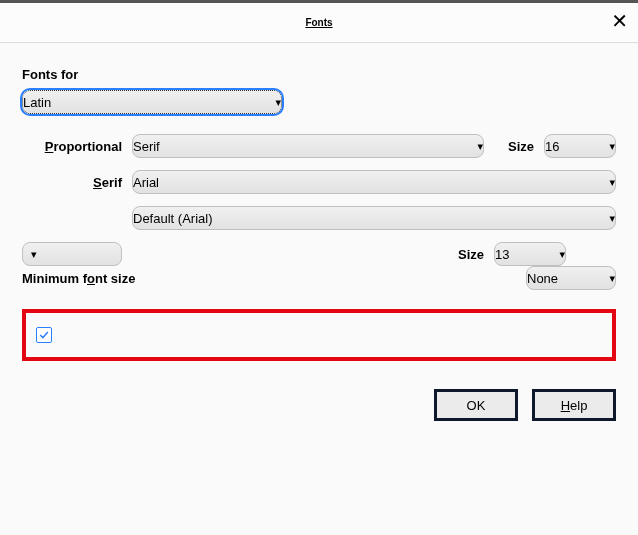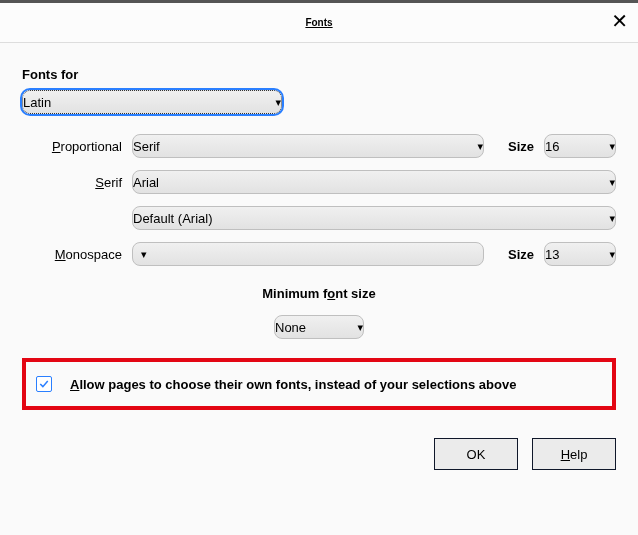--- a/index.html
+++ b/index.html
@@ -69,35 +69,33 @@
 
   .grid {
     display: grid;
     grid-template-columns: 100px 1fr 40px 72px;
     column-gap: 10px;
     row-gap: 12px;
     align-items: center;
   }
   .lbl {
     text-align: right;
-    font-weight: normal;
+    font-weight: bold;
   }
   .u { text-decoration: underline; }
   .wide { grid-column: 2 / span 3; }
   .font-select { width: 100%; }
   .size-lbl { font-weight: bold; text-align: right; }
   .size-select { width: 72px; }
 
   .min-row {
-    margin-top: 20px;
-    display: flex;
-    justify-content: center;
+    display: flex;
+    justify-content: space-between;
     align-items: center;
     gap: 14px;
-    flex-direction: column;
   }
   .min-row .mlbl { font-weight: bold; }
 
   .divider {
     border-top: 1px solid #ddd;
     margin: 20px 0 0 0;
   }
 
   .highlight-box {
     border: 4px solid #e30613;
@@ -125,21 +123,21 @@
   .button-row {
     display: flex;
     justify-content: flex-end;
     gap: 14px;
     padding: 18px 22px 22px 22px;
   }
   .btn {
     min-width: 84px;
     height: 32px;
     background: #ebebeb;
-    border: 1px solid #0f172a;
+    border: 3px solid #0f172a;
     display: inline-flex;
     align-items: center;
     justify-content: center;
     cursor: pointer;
   }
 </style>
 </head>
 <body>
 
 <div class="dialog">
@@ -176,21 +174,20 @@
       <div class="select font-select wide">
         <span>Arial</span>
         <span class="chev">▾</span>
       </div>
 
       <div class="select font-select wide">
         <span>Default (Arial)</span>
         <span class="chev">▾</span>
       </div>
 
-      <div class="lbl"><span></span><span class="u">M</span><span>onospace</span></div>
       <div class="select font-select">
         <span class="chev">▾</span>
       </div>
       <div class="size-lbl">Size</div>
       <div class="select size-select">
         <span>13</span>
         <span class="chev">▾</span>
       </div>
     </div>
 
@@ -204,21 +201,20 @@
 
     <div class="divider"></div>
 
     <div class="highlight-box">
       <div class="checkbox-row">
         <span class="cbx">
           <svg viewBox="0 0 16 16">
               <path d="M3 8 L6.5 11.5 L13 4" fill="none" stroke="#2a7fff" stroke-width="2"></path>
             </svg>
         </span>
-        <span class="cbx-label"><span></span><span class="u">A</span><span>llow pages to choose their own fonts, instead of your selections above</span></span>
       </div>
     </div>
   </div>
 
   <div class="button-row">
     <div class="btn">
         <span>OK</span>
       </div>
     <div class="btn">
         <span class="u">H</span>

